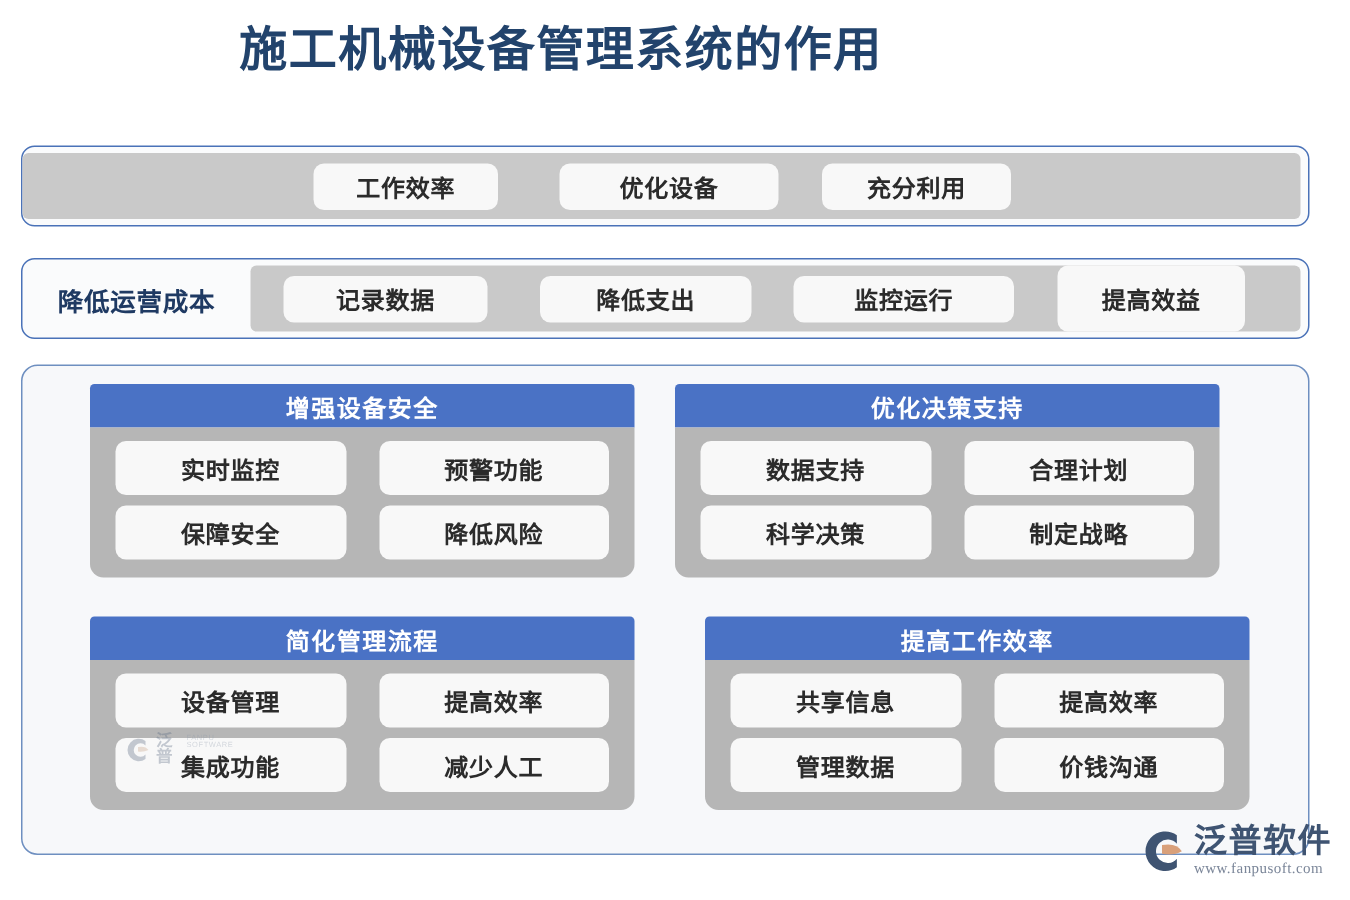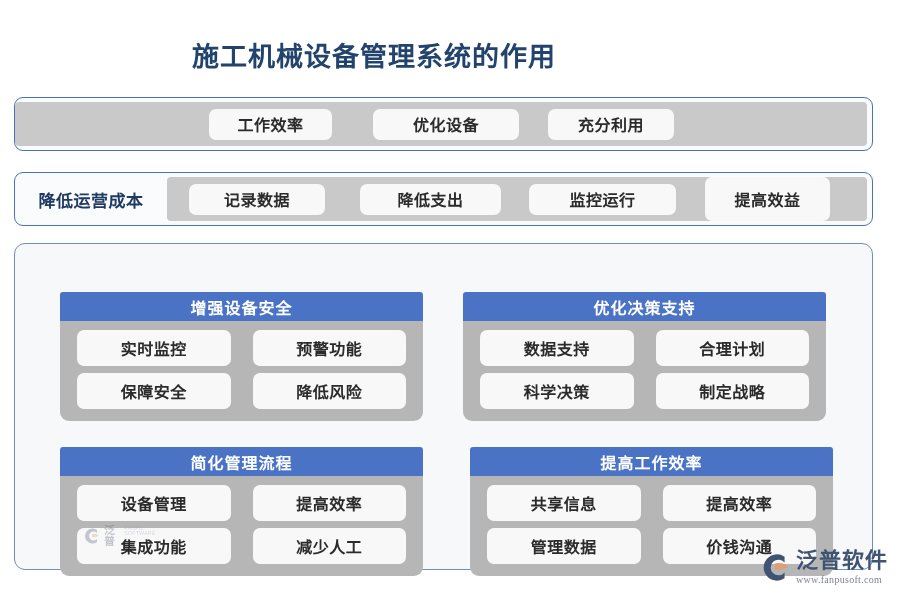--- a/index.html
+++ b/index.html
@@ -12,25 +12,25 @@
     height: 600px;
     background: #ffffff;
     font-family: "Liberation Sans", "DejaVu Sans", sans-serif;
     overflow: hidden;
     position: relative;
   }
 
   
   .page-title {
     position: absolute;
-    top: 40px;
+    top: 16px;
     left: 0;
     width: 748px;
     text-align: center;
-    font-size: 27px;
+    font-size: 32px;
     font-weight: bold;
     color: #22436c;
     letter-spacing: 1px;
     line-height: 34px;
   }
 
   
   .row-band {
     position: absolute;
     left: 14px;
@@ -94,36 +94,35 @@
     background: #f7f8fa;
     box-sizing: border-box;
   }
 
   
   .card {
     position: absolute;
     width: 363px;
   }
   #card-0 { left: 45px;  top: 12px; }
-  #card-1 { left: 448px; top: 12px; }
+  #card-1 { left: 435px; top: 12px; }
   #card-2 { left: 45px;  top: 167px; }
   #card-3 { left: 455px; top: 167px; }
 
   .card-header {
     height: 29px;
     background: #4a72c5;
     border-radius: 3px 3px 0 0;
     display: flex;
     align-items: center;
     justify-content: center;
     font-size: 16px;
     font-weight: bold;
     color: #ffffff;
     letter-spacing: 1px;
-    margin-top: 36px;
   }
 
   .card-body {
     position: relative;
     height: 100px;
     background: #b6b6b6;
     border-radius: 0 0 9px 9px;
     padding: 9px 17px 12px 17px;
     box-sizing: border-box;
     display: grid;

